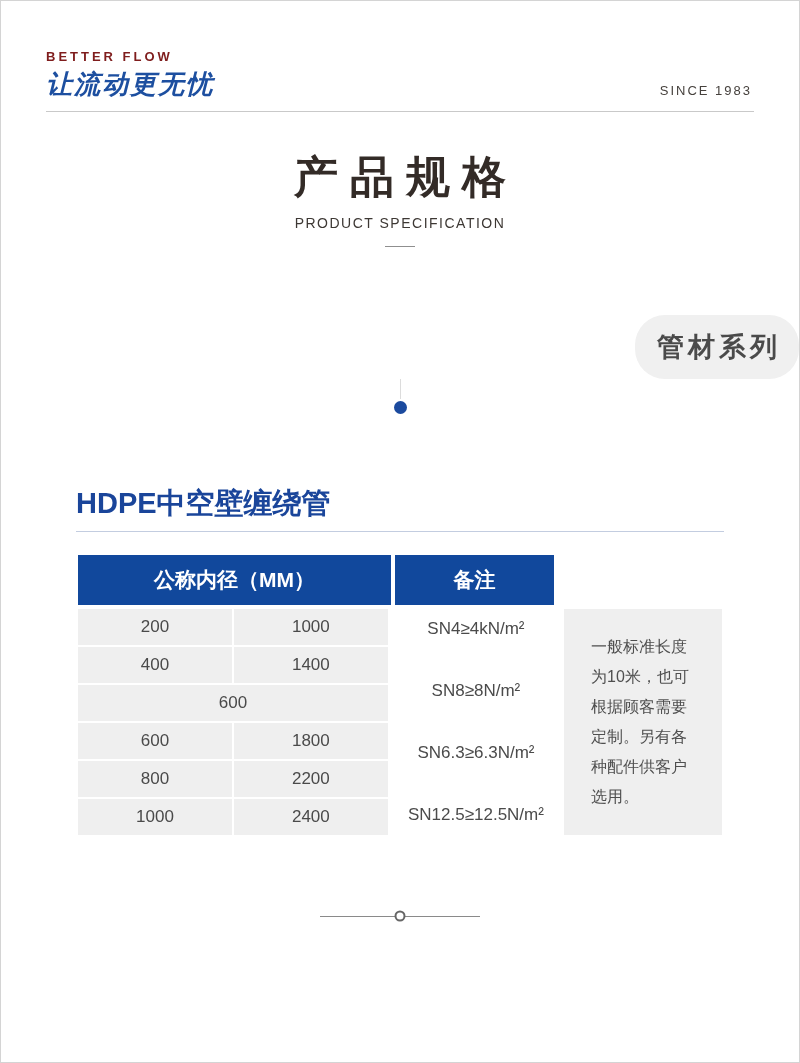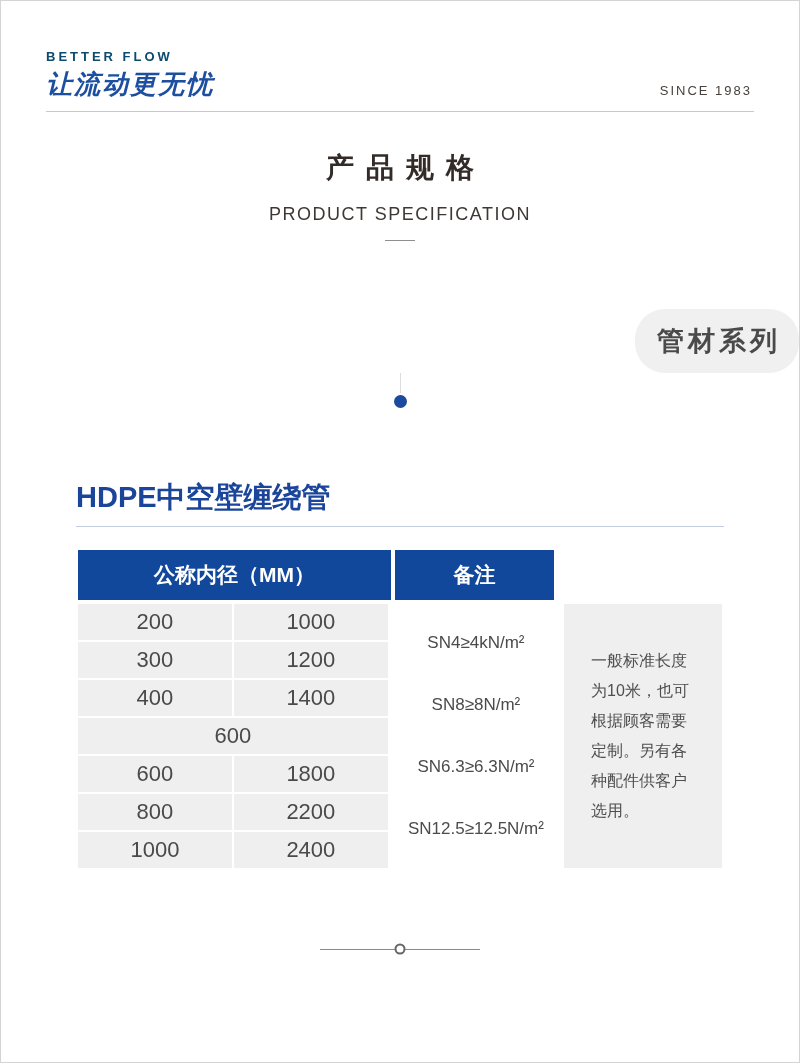--- a/index.html
+++ b/index.html
@@ -11,39 +11,39 @@
   }
 
   
   .header {
     margin:0 45px; height:111px; position:relative;
     border-bottom:1px solid #c9c9c9;
   }
   .brand { position:absolute; left:0; bottom:9px; }
   .brand-en {
     font-size:13px; font-weight:700; letter-spacing:3px;
-    color:#0c4a6e; display:block; margin-bottom:3px;
+    color:#7f1d1d; display:block; margin-bottom:3px;
   }
   .brand-zh {
     font-size:26px; font-weight:700; font-style:italic;
     color:#1d4fa0; letter-spacing:2px; display:block;
   }
   .since {
     position:absolute; right:2px; bottom:13px;
     font-size:13px; color:#46413d; letter-spacing:2px;
   }
 
   
   .title-block { text-align:center; margin-top:40px; }
   .title-zh {
-    font-size:28px; font-weight:700; color:#332b27;
+    font-size:44px; font-weight:700; color:#332b27;
     letter-spacing:12px; text-indent:12px; line-height:1.15;
   }
   .title-en {
-    margin-top:20px; font-size:18px; color:#3d3834; letter-spacing:1.5px;
+    margin-top:12px; font-size:14px; color:#3d3834; letter-spacing:1.5px;
   }
   .title-dash {
     width:30px; height:1px; background:#8f8f8f; margin:15px auto 0;
   }
 
   
   .badge-block { text-align:right; margin-top:68px; }
   .series-pill {
     display:inline-block; background:#f0f0f0; border-radius:30px;
     padding:14px 18px; min-width:152px;
@@ -71,21 +71,21 @@
     height:50px; display:flex; align-items:center; justify-content:center;
   }
   .th-diameter { width:313px; }
   .th-stiffness { width:170px; }
   .th-remark { width:159px; }
 
   .tbody { display:flex; column-gap:4px; margin-top:4px; }
   .col-diameters { width:313px; display:flex; flex-direction:column; row-gap:2px; }
   .dia-row { display:flex; column-gap:2px; height:36px; }
   .dia-cell {
-    background:#efefef; flex:1 1 0; color:#4a4a4a; font-size:22px;
+    background:#efefef; flex:1 1 0; color:#4a4a4a; font-size:17px;
     display:flex; align-items:center; justify-content:center;
   }
   .col-stiffness {
     width:170px; background:#ffffff;
     display:flex; flex-direction:column; align-items:center; justify-content:center;gap:36px;
   }
   .sn-line {
     font-size:17px; color:#4b4b4b; line-height:26px; white-space:nowrap;
   }
   .col-remark {
@@ -141,24 +141,20 @@
       <div class="th th-remark">备注</div>
     </div>
 
     <div class="tbody">
       <div class="col-diameters">
         <div class="dia-row">
           <div class="dia-cell">200</div>
           <div class="dia-cell">1000</div>
         </div>
         <div class="dia-row">
-          <div class="dia-cell">300</div>
-          <div class="dia-cell">1200</div>
-        </div>
-        <div class="dia-row">
           <div class="dia-cell">400</div>
           <div class="dia-cell">1400</div>
         </div>
         <div class="dia-row">
           <div class="dia-cell">600</div>
         </div>
         <div class="dia-row">
           <div class="dia-cell">600</div>
           <div class="dia-cell">1800</div>
         </div>

